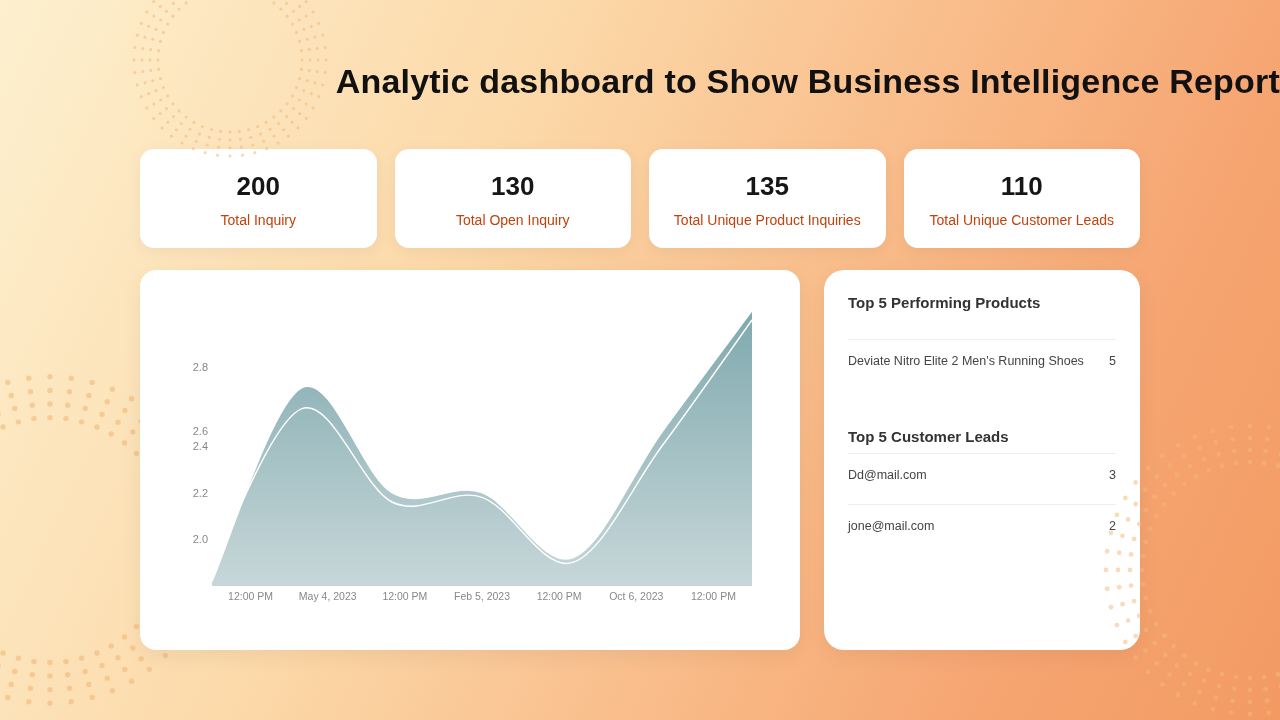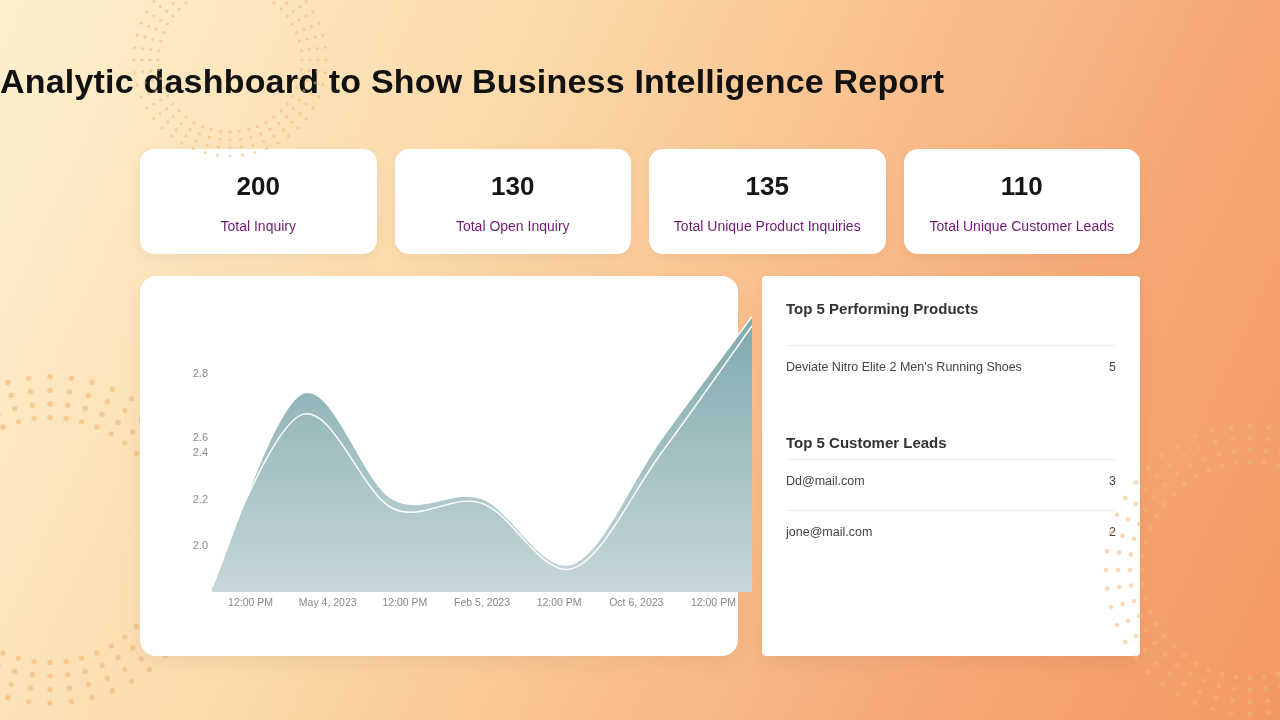--- a/index.html
+++ b/index.html
@@ -8,21 +8,21 @@
     background: linear-gradient(115deg, #fdf0cf 0%, #fcd9a9 35%, #f6a672 80%, #f39a63 100%);
     position: relative;
   }
   .deco-ring { position: absolute; pointer-events: none; }
   .deco-ring circle.dot { fill: #f3b97a; }
   .deco-ring.a { top: -40px; left: 130px; opacity: .55; }
   .deco-ring.b { top: 370px; left: -120px; opacity: .6; }
   .deco-ring.c { top: 420px; right: -120px; opacity: .5; }
 
   .page-title {
-    text-align: left;
+    text-align: right;
     font-size: 34px;
     font-weight: 700;
     color: #111;
     padding-top: 62px;
     letter-spacing: .2px;
   }
 
   .stats {
     display: flex;
     gap: 18px;
@@ -30,40 +30,40 @@
   }
   .stat {
     flex: 1;
     background: #fff;
     border-radius: 14px;
     box-shadow: 0 4px 16px rgba(0,0,0,.05);
     padding: 22px 14px 20px;
     text-align: center;
   }
   .stat .num { font-size: 26px; font-weight: 700; color: #161616; }
-  .stat .lbl { font-size: 14px; color: #701a75; margin-top: 16px; }
+  .stat .lbl { font-size: 14px; color: #c2410c; margin-top: 10px; }
 
   .main {
     display: flex;
     gap: 24px;
     padding: 22px 140px 0 140px;
   }
   .chart-card {
     flex: 1;
     background: #fff;
     border-radius: 16px;
     box-shadow: 0 6px 22px rgba(0,0,0,.06);
     padding: 30px 32px 16px 32px;
     height: 380px;
     position: relative;
   }
   .side-card {
-    width: 378px;
+    width: 316px;
     background: #fff;
-    border-radius: 4px;
+    border-radius: 20px;
     box-shadow: 0 6px 22px rgba(0,0,0,.06);
     padding: 24px 24px 12px 24px;
     height: 380px;
   }
   .side-card h3 { font-size: 15px; font-weight: 700; color: #333; }
   .side-card h3.mt { margin-top: 46px; }
   .side-card .row {
     display: flex; justify-content: space-between;
     font-size: 12.5px; color: #444;
     padding: 14px 0;

